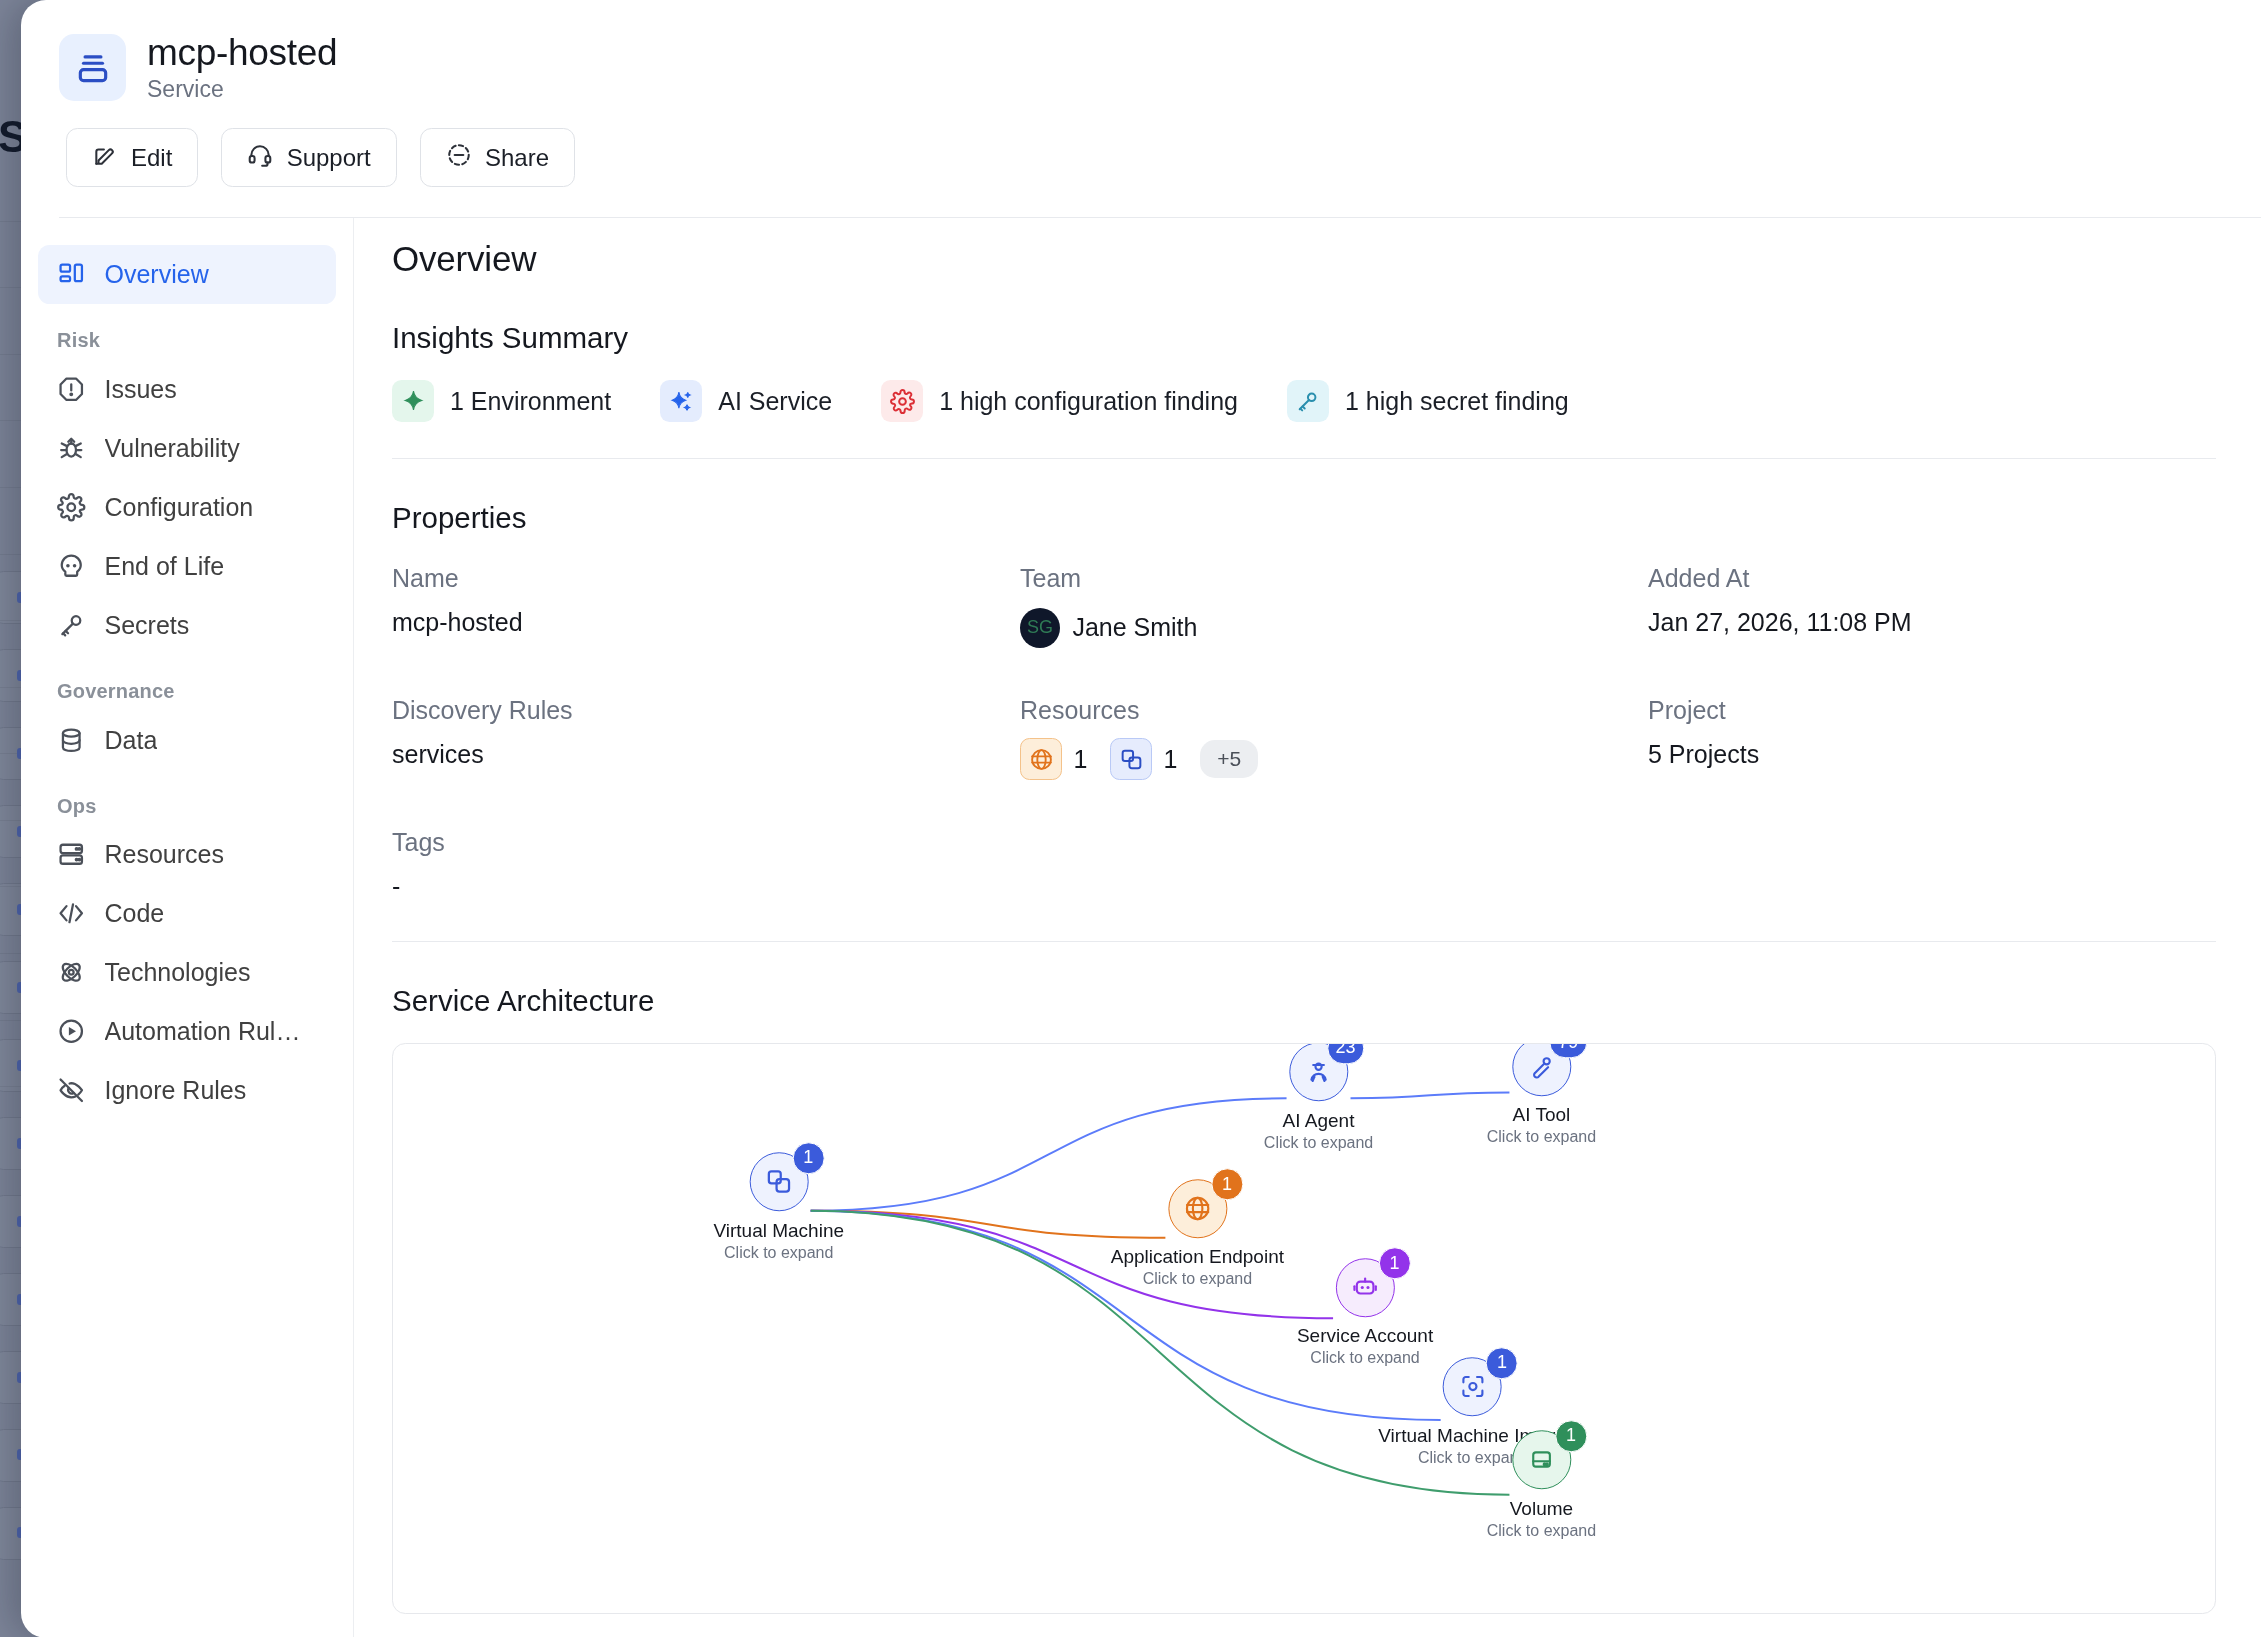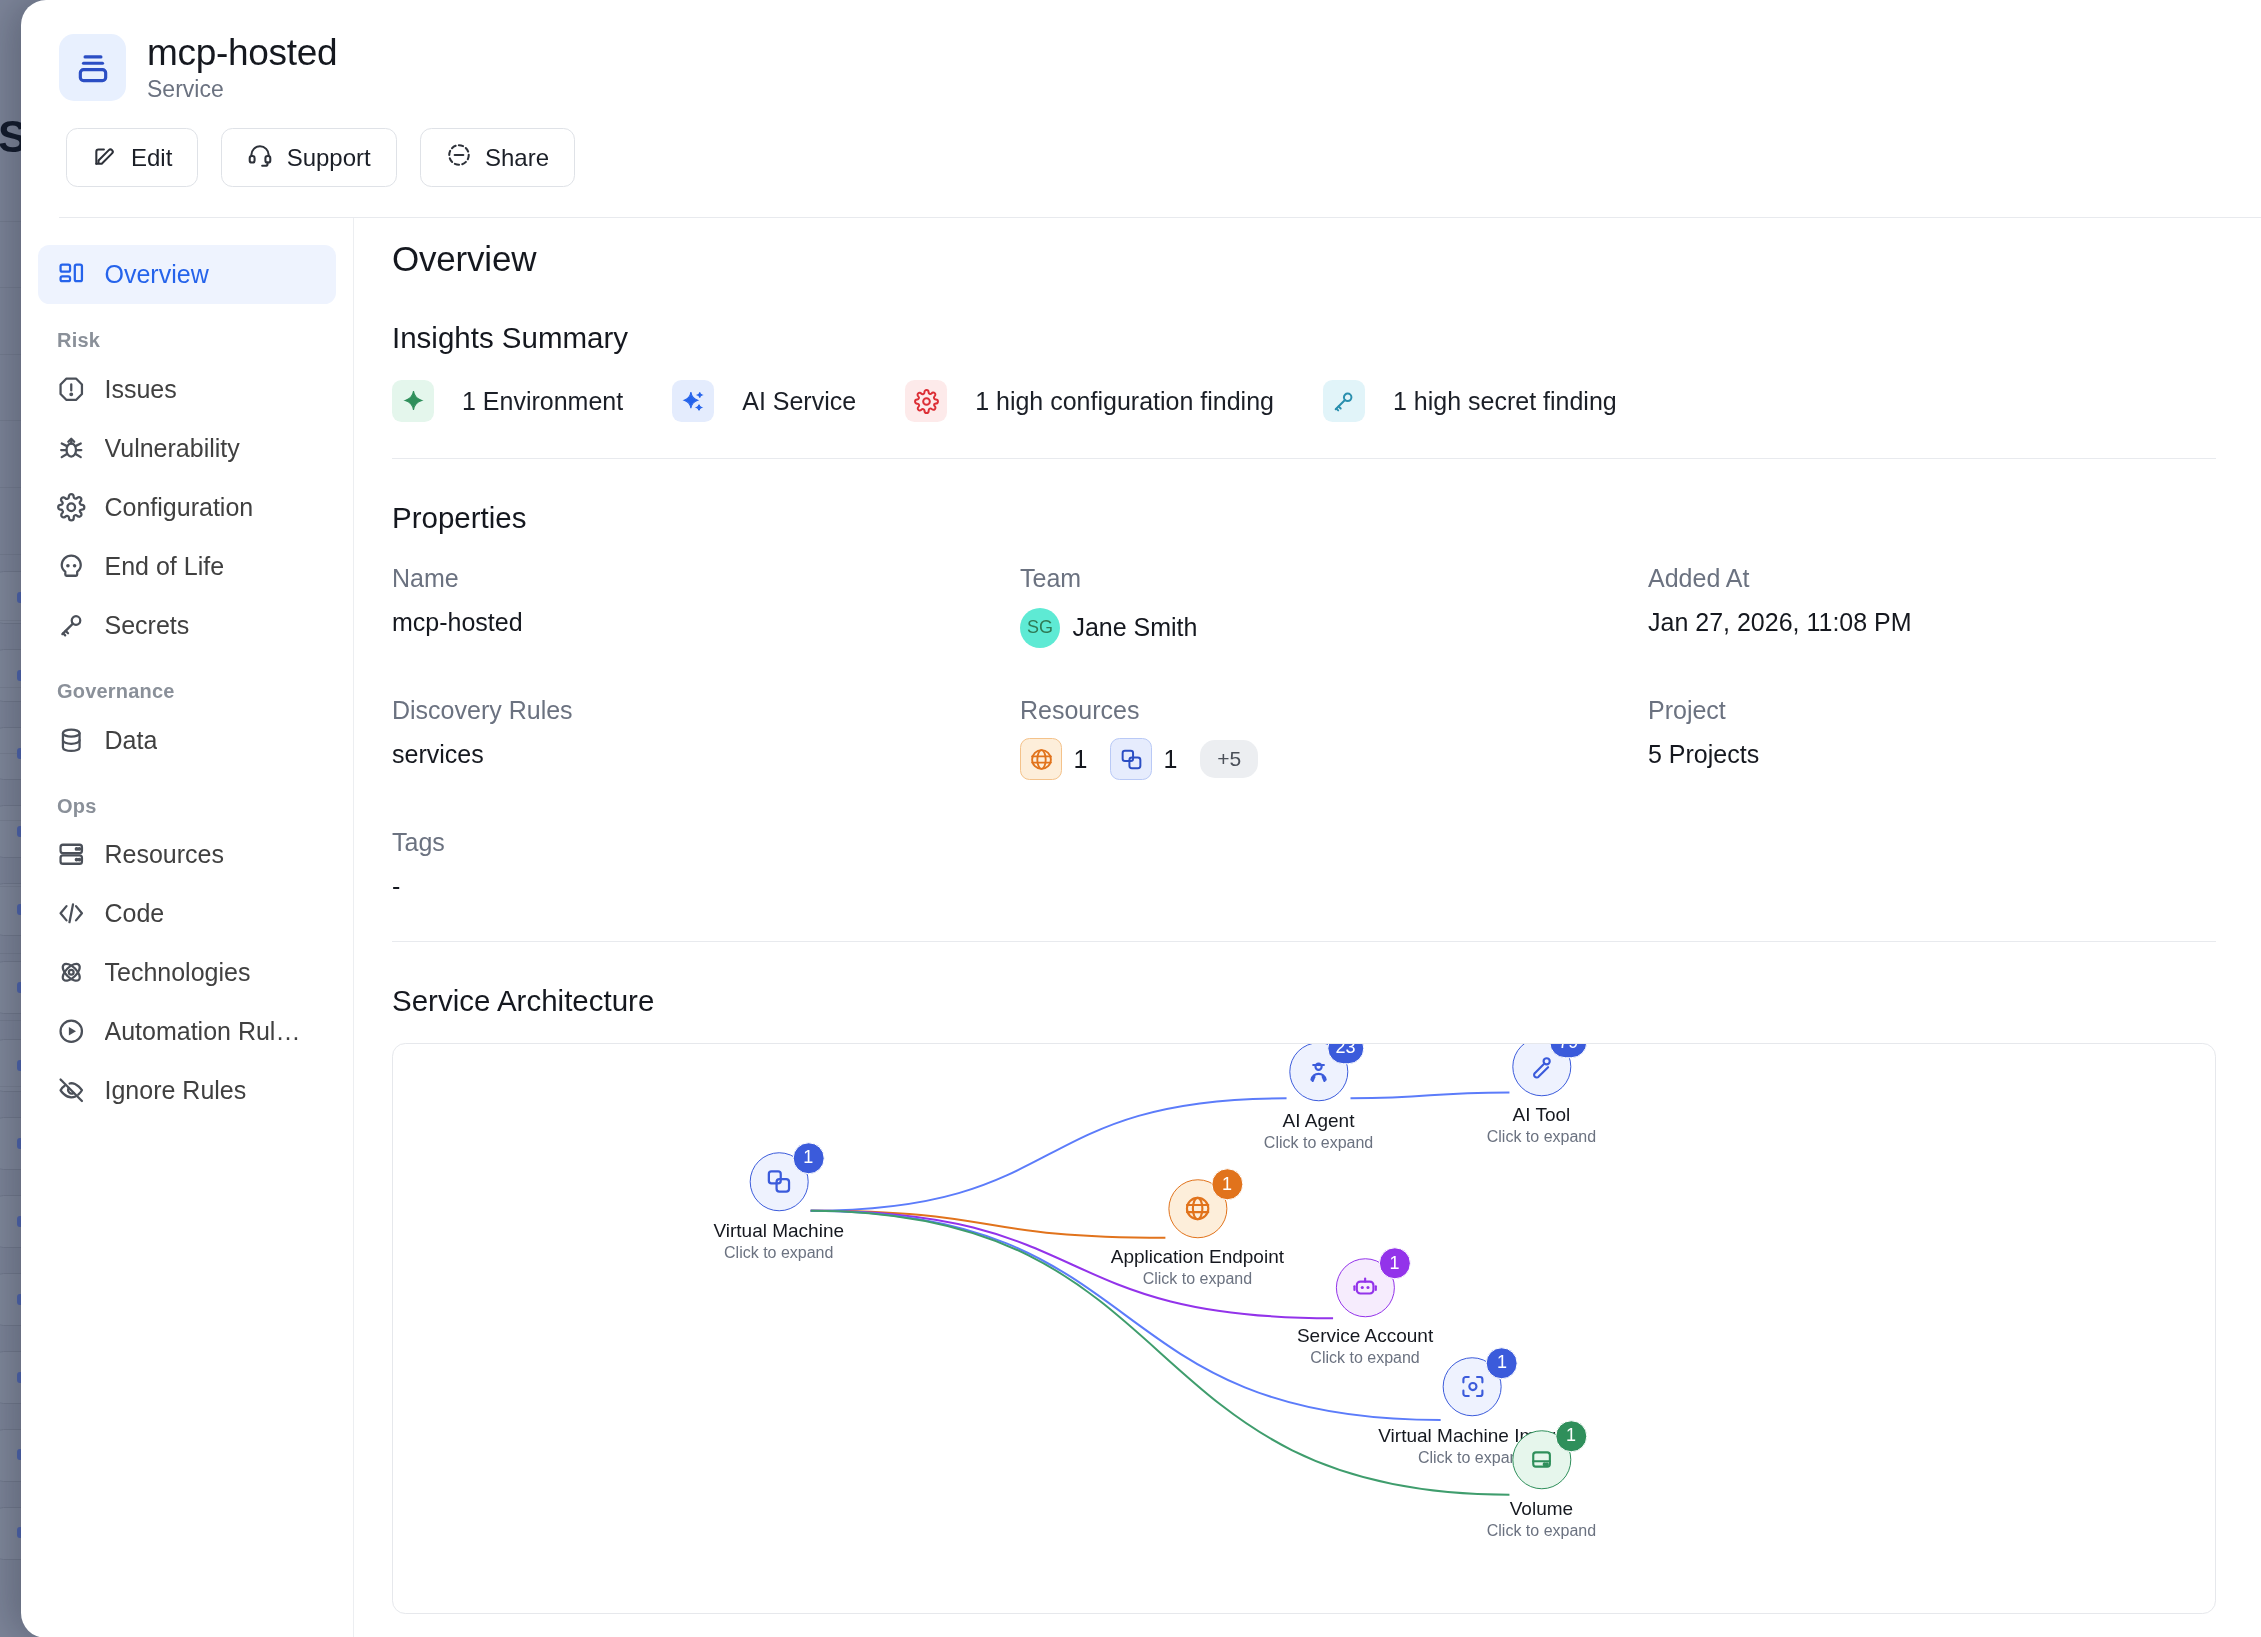--- a/index.html
+++ b/index.html
@@ -82,35 +82,35 @@
     padding: 25px 19px 7.6px 19px; letter-spacing: 0.2px;
   }
   .nav-label { overflow: hidden; text-overflow: ellipsis; white-space: nowrap; }
 
   
   .main { flex: 1; padding: 21px 46px 0 38px; overflow: hidden; }
   .page-title { font-size: 35px; color: #15181f; font-weight: 400; letter-spacing: -0.2px; }
   .section-title { font-size: 29.5px; color: #15181f; margin-top: 42px; font-weight: 400; }
 
   .insights { display: flex; align-items: center; gap: 0; margin-top: 25px; flex-wrap: nowrap; }
-  .insight { display: flex; align-items: center; gap: 28px; margin-right: 49px; white-space: nowrap; }
+  .insight { display: flex; align-items: center; gap: 16px; margin-right: 49px; white-space: nowrap; }
   .ins-badge {
     width: 42px; height: 42px; border-radius: 9.5px; flex: 0 0 auto;
     display: flex; align-items: center; justify-content: center;
   }
   .insight .txt { font-size: 25px; color: #1b1f27; }
 
   .rule { height: 1px; background: #e8eaee; margin-top: 36px; }
 
   .props { display: grid; grid-template-columns: 628px 628px 1fr; row-gap: 8px; margin-top: 28.5px; }
   .prop { margin-bottom: 40px; }
   .prop .k { font-size: 25px; color: #6b7280; }
   .prop .v { font-size: 25px; color: #15181f; margin-top: 15px; display: flex; align-items: center; gap: 12.4px; }
   .avatar {
-    width: 40px; height: 40px; border-radius: 50%; background: #5eead4;
+    width: 40px; height: 40px; border-radius: 50%; background: #0f172a;
     display: flex; align-items: center; justify-content: center;
     font-size: 18px; color: #2f7a55; font-weight: 500; flex: 0 0 auto;
   }
   .res-row { display: flex; align-items: center; gap: 11.4px; margin-top: 13.3px; }
   .res-chip {
     width: 42px; height: 42px; border-radius: 9.5px;
     display: flex; align-items: center; justify-content: center; flex: 0 0 auto;
   }
   .res-count { font-size: 25px; color: #15181f; margin-right: 11.4px; }
   .res-more {

